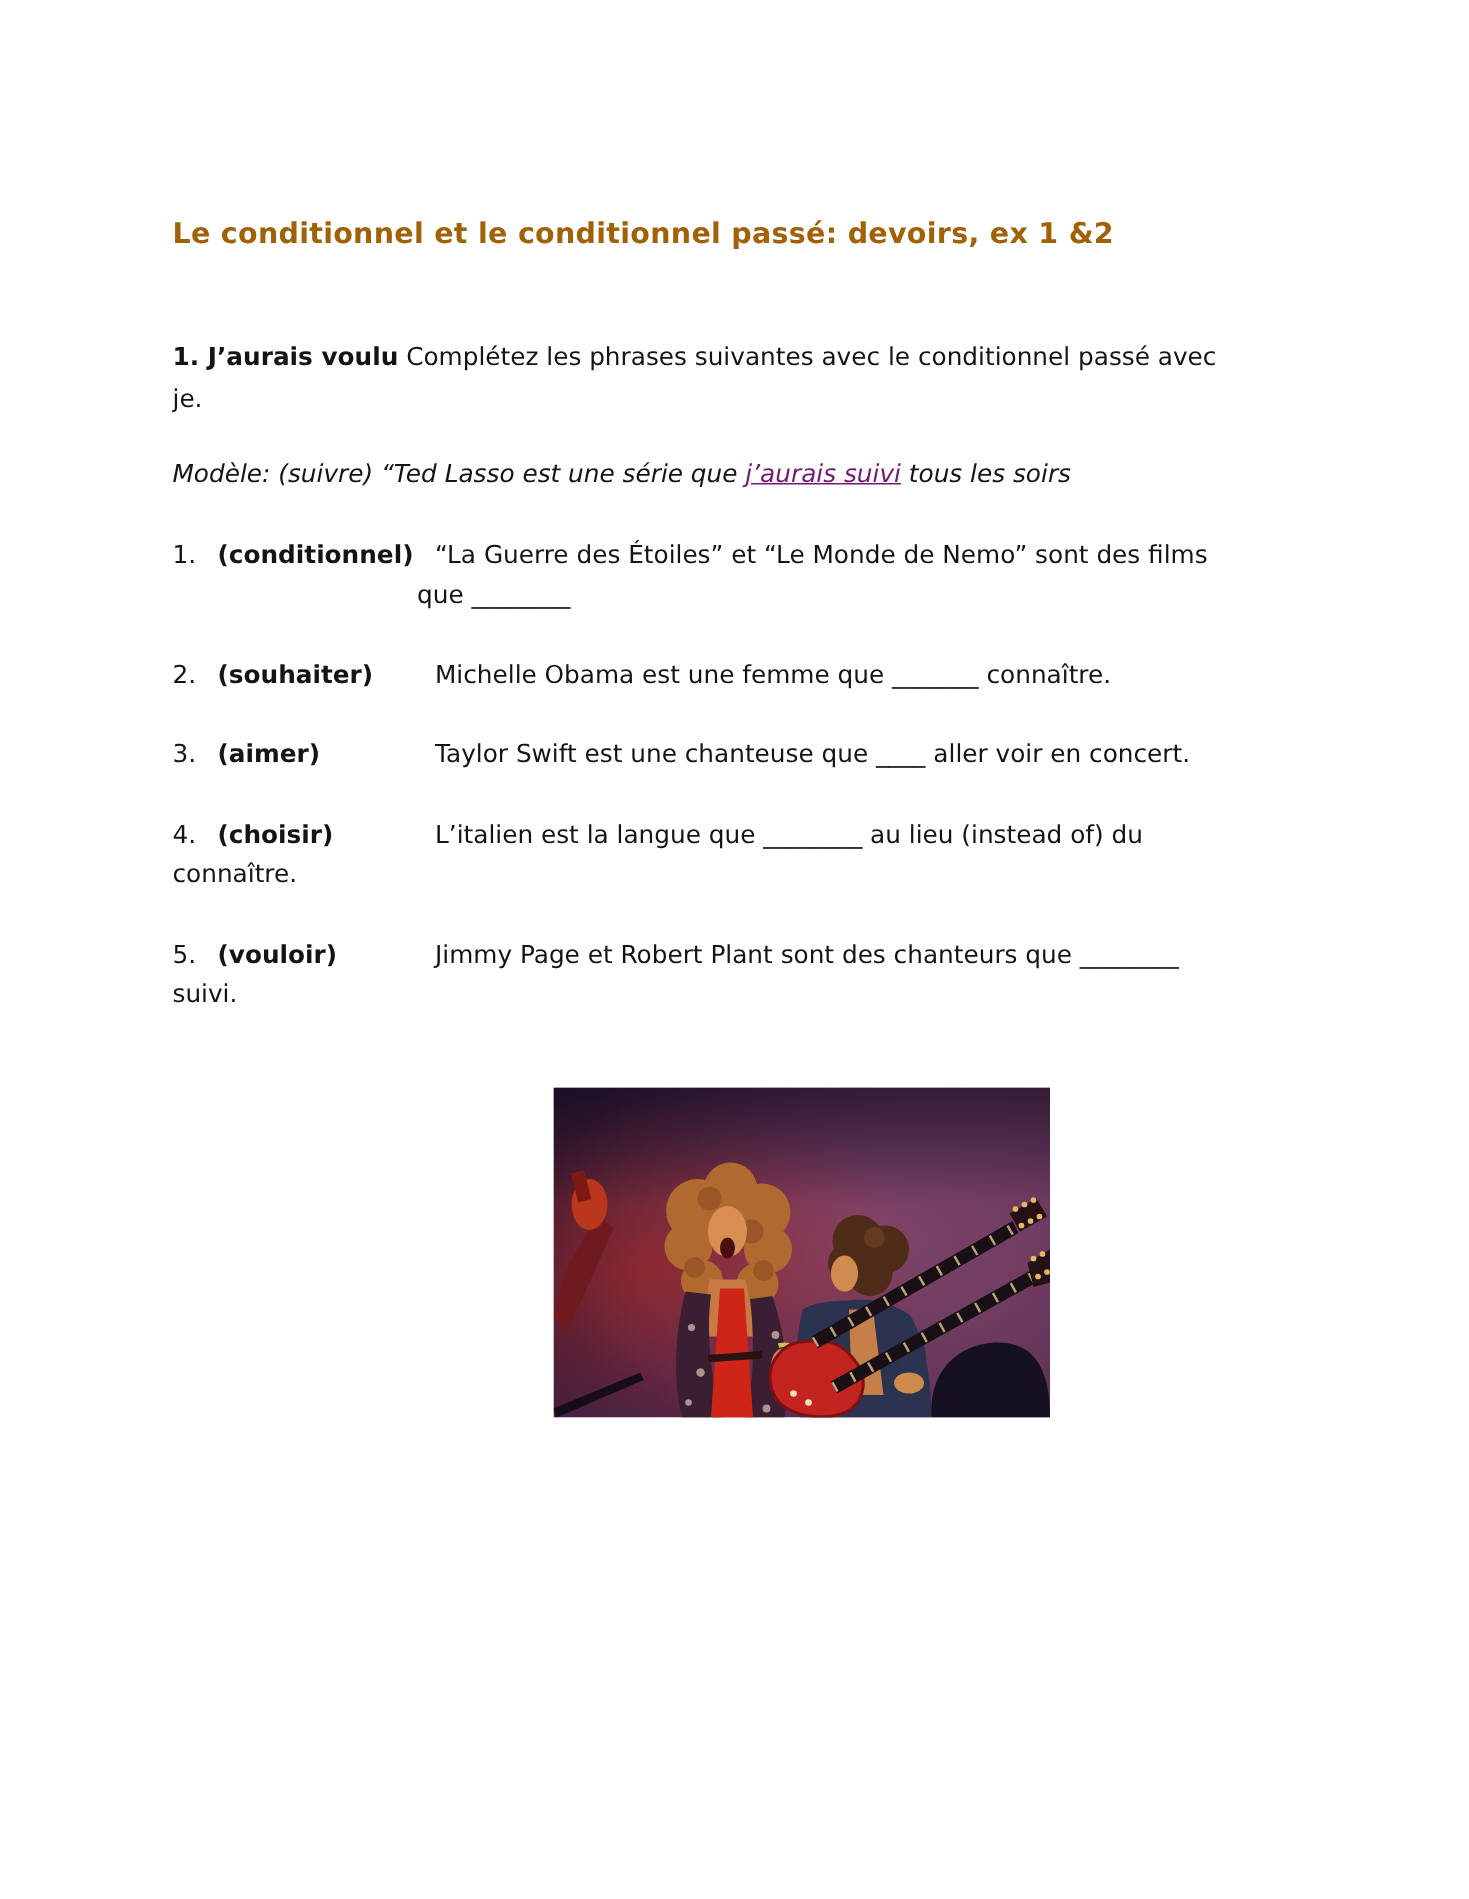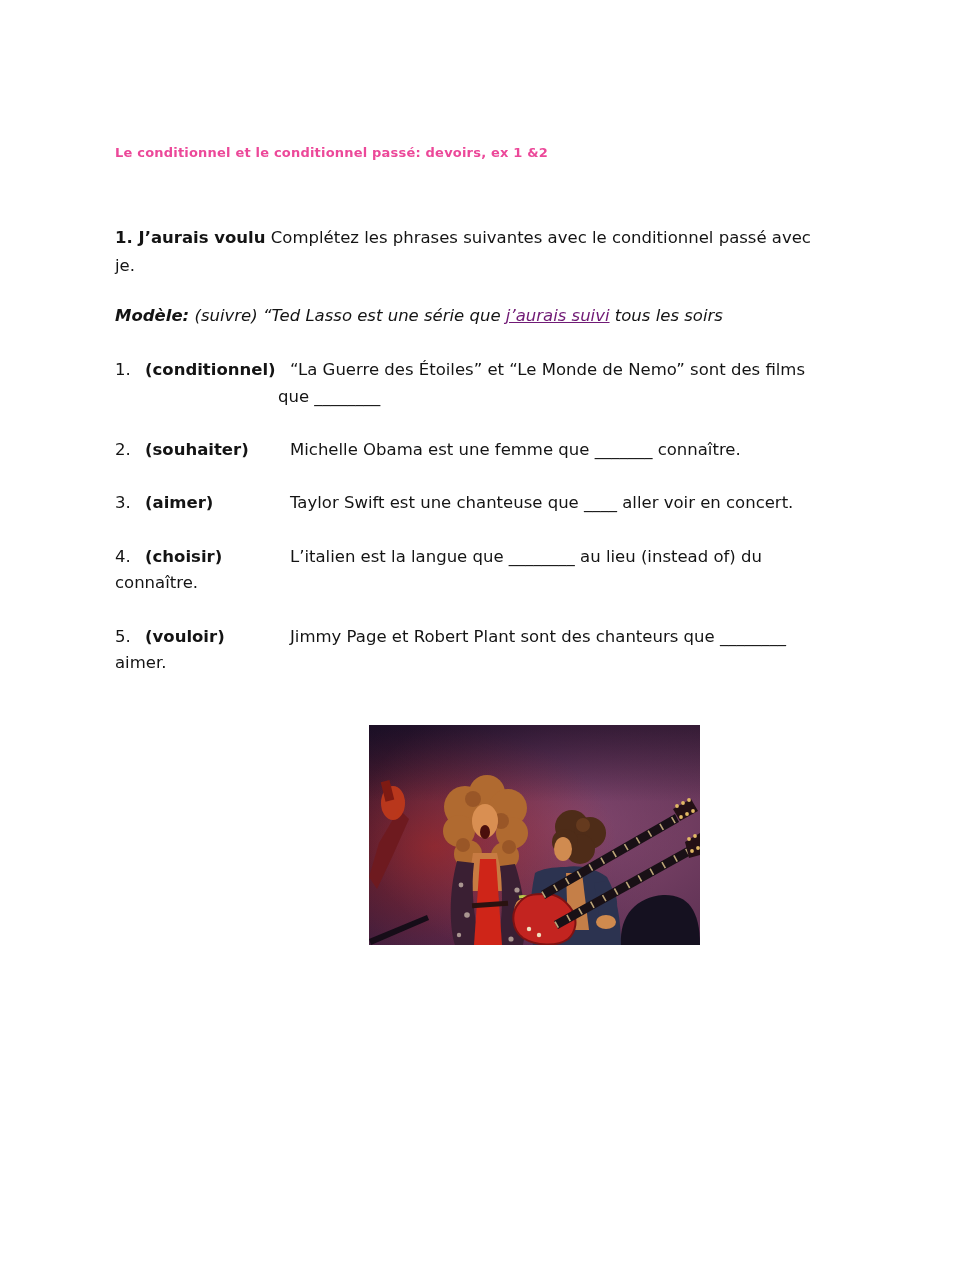--- a/index.html
+++ b/index.html
@@ -8,30 +8,30 @@
     width:979px;height:1266px;
     margin:0 auto;
     background:#ffffff;
     font-family:"DejaVu Sans", sans-serif;
     color:#141414;
     font-size:16.5px;
     overflow:hidden;
   }
   .heading{
     position:absolute;left:115px;top:145px;margin:0;
-    font-size:13px;font-weight:700;color:#ec4899;
+    font-size:19px;font-weight:700;color:#a16207;
     letter-spacing:0.2px;white-space:nowrap;
   }
   .intro{
     position:absolute;left:115px;top:224px;margin:0;
     width:760px;line-height:28px;
   }
   .b{font-weight:700;}
   .i{font-style:italic;}
-  .bi{font-weight:700;font-style:italic;}
+  .bi{font-weight:400;font-style:italic;}
   .modele{
     position:absolute;left:115px;top:303px;margin:0;
     white-space:nowrap;line-height:26px;
   }
   .link{color:#701a75;text-decoration:underline;cursor:pointer;}
   .item-line{
     position:absolute;left:115px;height:26px;line-height:26px;
     width:760px;white-space:nowrap;
   }
   .item-line .num{display:inline-block;width:30px;}
@@ -84,21 +84,21 @@
   <div class="item-line" id="i4l1">
     <span class="num">4.</span><span class="verb">(choisir)</span>
     <span class="sentence">L’italien est la langue que ________  au lieu (instead of) du</span>
   </div>
   <div class="cont-line" id="i4l2">connaître.</div>
 
   <div class="item-line" id="i5l1">
     <span class="num">5.</span><span class="verb">(vouloir)</span>
     <span class="sentence">Jimmy Page et Robert Plant sont des chanteurs que ________</span>
   </div>
-  <div class="cont-line" id="i5l2">aimer.</div>
+  <div class="cont-line" id="i5l2">suivi.</div>
 
   <div class="photo-wrap">
     <svg viewBox="0 0 331 220" width="331" height="220">
       <defs>
         <linearGradient id="bgG" x1="0" y1="0" x2="1" y2="0.35">
           <stop offset="0" stop-color="#261530"></stop>
           <stop offset="0.5" stop-color="#47244a"></stop>
           <stop offset="1" stop-color="#5d3153"></stop>
         </linearGradient>
         <radialGradient id="glowG" cx="0.62" cy="0.45" r="0.65">

